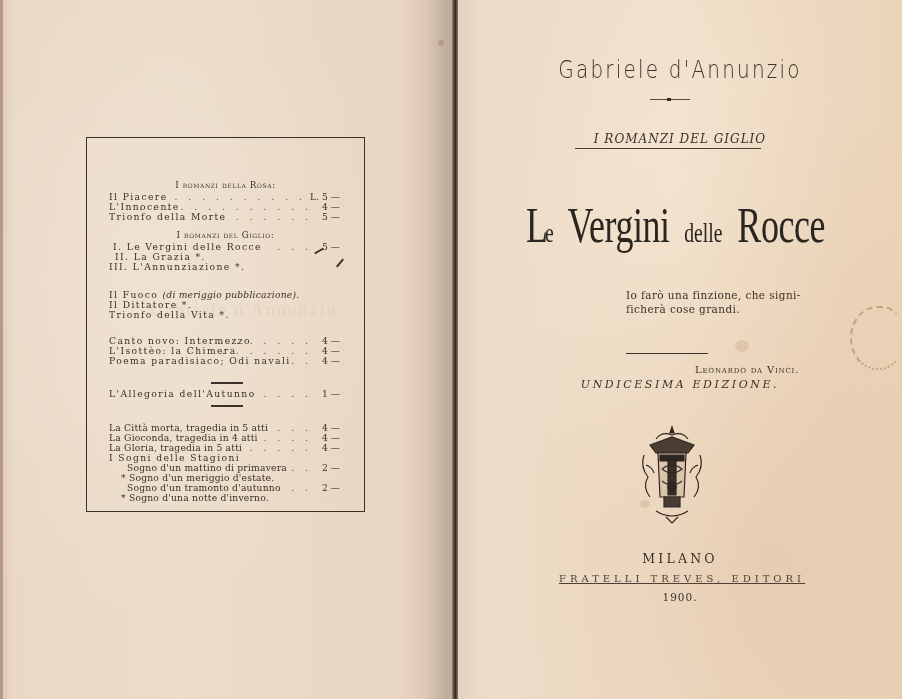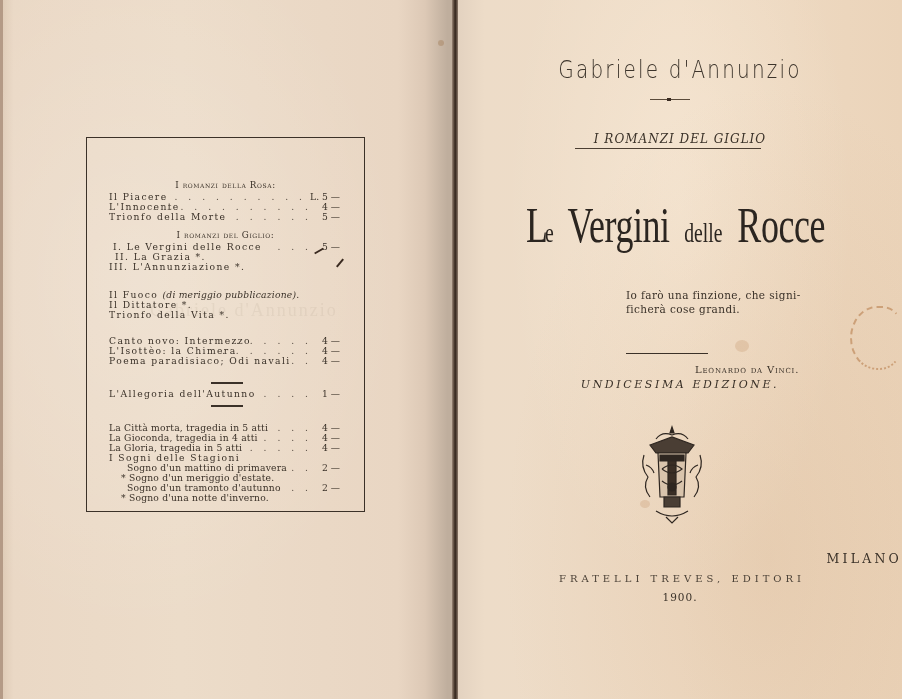--- a/index.html
+++ b/index.html
@@ -114,26 +114,26 @@
     position:absolute; left:626px; top:353px; width:82px; height:1px; background:#3b3128;
   }
   .edition {
     position:absolute; left:458px; width:444px; top:378px; text-align:center;
     font-style:italic; font-size:11px; letter-spacing:2.6px; color:#3a3128;
   }
   .mark {
     position:absolute; left:636px; top:425px; width:72px; height:100px;
   }
   .city {
-    position:absolute; left:458px; width:444px; top:551px; text-align:right;
+    position:absolute; left:458px; width:444px; top:551px; text-align:center;
     font-size:12.5px; letter-spacing:3.2px; color:#3a3128;
   }
   .publisher {
     position:absolute; left:458px; width:448px; top:573px; text-align:center;
-    font-size:10px; letter-spacing:4px; color:#4a4036;
+    font-size:10px; letter-spacing:4px; color:#4a4036;text-decoration:underline;
   }
   .year {
     position:absolute; left:458px; width:444px; top:591px; text-align:center;
     font-size:10.5px; letter-spacing:1px; color:#3a3128;
   }
   .stain {
     position:absolute; left:850px; top:306px; width:50px; height:60px;
     border:2px dashed rgba(180,120,70,0.55); border-radius:50% 40% 45% 50%;
     border-right-color:transparent; border-bottom-style:dotted;
   }

